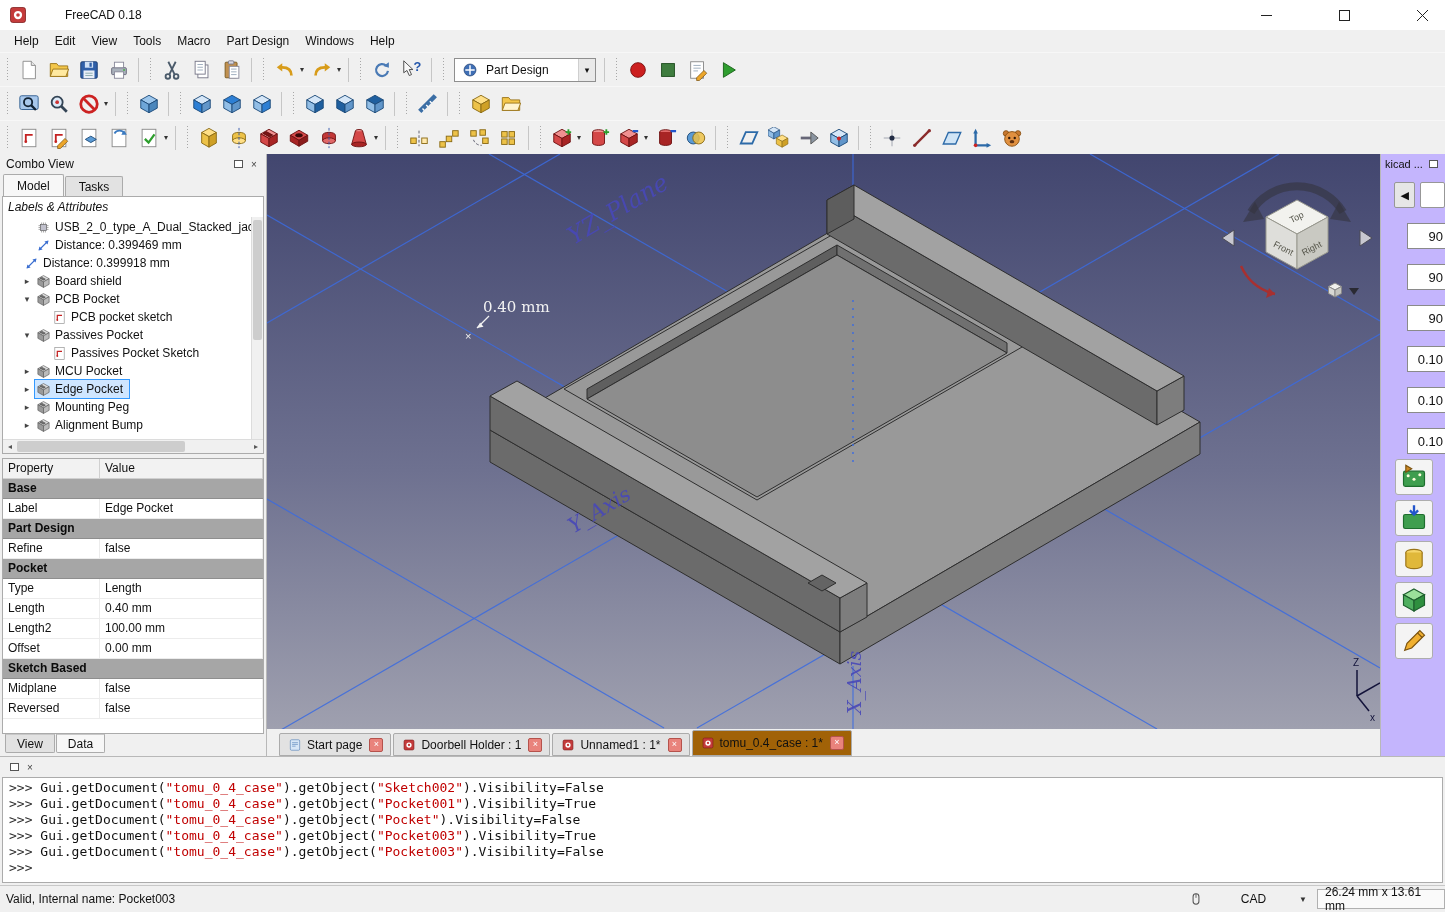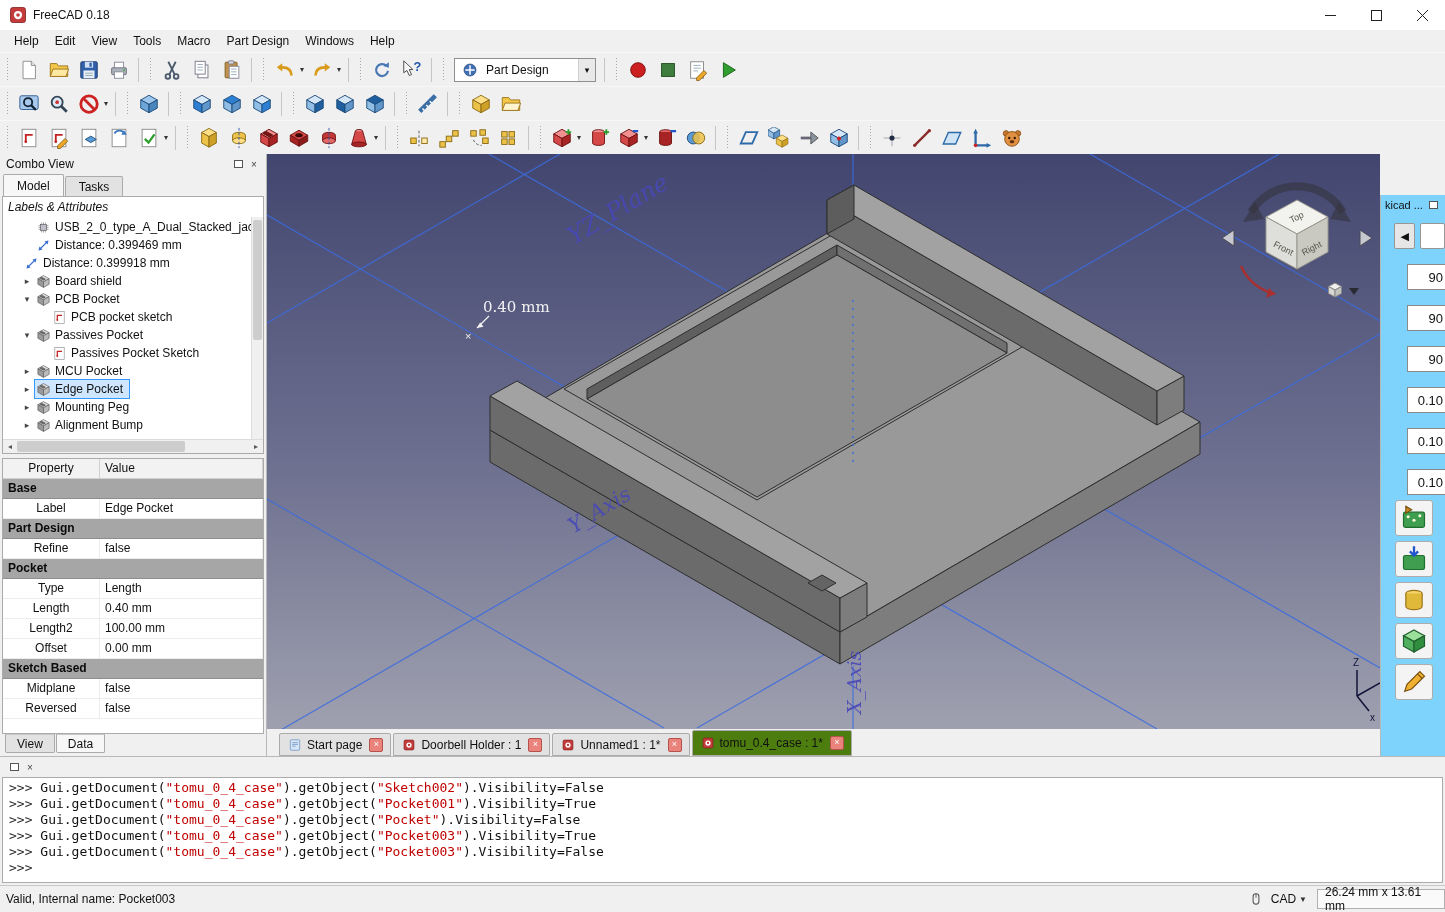--- a/index.html
+++ b/index.html
@@ -2,21 +2,21 @@
 <html><head>
 <meta charset="utf-8">
 <style>
 *{margin:0;padding:0;box-sizing:border-box;}
 html,body{width:1445px;height:912px;overflow:hidden;}
 body{font-family:"Liberation Sans","DejaVu Sans",sans-serif;font-size:12px;color:#111;background:#f0f0f0;}
 #app{width:1445px;height:912px;display:flex;flex-direction:column;background:#f0f0f0;outline:1px solid #8f8f8f;}
 .icon{display:inline-flex;align-items:center;justify-content:center;width:22px;height:22px;flex:none;}
 .icon svg{display:block;}
 
-.titlebar{height:30px;background:#fff;display:flex;align-items:center;flex:none;}
+.titlebar{height:30px;background:#fff;display:flex;align-items:center;flex:none;gap:32px;}
 .titlebar .app-icon{width:18px;height:18px;margin:0 6px 0 9px;}
 .titlebar .app-icon svg{width:18px;height:18px;}
 .win-btn{width:46px;height:30px;display:flex;align-items:center;justify-content:center;color:#222;}
 
 .menubar{height:22px;background:#f0f0f0;display:flex;align-items:center;padding-left:6px;flex:none;}
 .menu-item{padding:3px 8px;cursor:default;}
 
 #toolbars{flex:none;}
 .toolbar-row{height:34px;background:#f0f0f0;display:flex;align-items:center;border-top:1px solid #f7f7f7;}
 .tb-grip{width:5px;height:24px;margin:0 4px 0 5px;background:repeating-linear-gradient(to bottom,#a8a8a8 0 1px,transparent 1px 3px);background-size:1px 100%;background-repeat:no-repeat;background-position:2px 0;flex:none;}
@@ -50,58 +50,58 @@
 .tree-vscroll{position:absolute;right:0;top:20px;bottom:14px;width:12px;background:#f0f0f0;border-left:1px solid #dcdcdc;}
 .tree-vthumb{position:absolute;left:1px;right:1px;top:3px;height:120px;background:#cdcdcd;border-radius:2px;}
 .tree-hscroll{height:14px;flex:none;background:#f0f0f0;border-top:1px solid #dcdcdc;display:flex;align-items:center;}
 .hs-btn{width:14px;height:13px;font-size:8px;display:flex;align-items:center;justify-content:center;color:#555;flex:none;}
 .hs-track{flex:1;position:relative;height:13px;}
 .hs-thumb{position:absolute;left:0;top:1px;bottom:1px;width:168px;background:#cdcdcd;border-radius:2px;}
 
 .props{flex:1;margin:4px 2px 0;border:1px solid #ababab;background:#fff;display:flex;flex-direction:column;overflow:hidden;}
 .props-head{display:flex;height:20px;background:#f2f2f2;border-bottom:1px solid #d0d0d0;flex:none;}
 .props-head .cell{padding:2px 5px;border-right:1px solid #d0d0d0;}
-.pcol{width:97px;flex:none;text-align:center;}
+.pcol{width:97px;flex:none;}
 .vcol{flex:1;}
 .prop-row{display:flex;height:20px;border-bottom:1px solid #ececec;}
 .prop-row .cell{padding:2px 5px;border-right:1px solid #ececec;white-space:nowrap;overflow:hidden;}
 .prop-group{height:20px;background:#a6a6a6;color:#0a0a0a;font-weight:bold;padding:2px 5px;border-bottom:1px solid #8e8e8e;}
 .cv-bottom-tabs{height:22px;display:flex;padding-left:5px;align-items:flex-start;flex:none;}
 .cvb-tab{height:19px;padding:0 11px;border:1px solid #ababab;border-top:1px solid #c8c8c8;background:#e2e2e2;display:flex;align-items:center;border-radius:0 0 2px 2px;margin-right:1px;}
 .cvb-tab.active{background:#f7f7f7;}
 
 .center{flex:1;display:flex;flex-direction:column;min-width:0;}
 .viewport{flex:1;position:relative;min-height:0;overflow:hidden;}
 .viewport svg.vp{position:absolute;left:0;top:0;}
 .doc-tabs{height:27px;flex:none;background:#f0f0f0;display:flex;align-items:flex-end;padding-left:12px;}
 .doc-tab{height:23px;display:flex;align-items:center;padding:0 7px;border:1px solid #ababab;background:#e2e2e2;margin-right:2px;border-radius:2px 2px 0 0;white-space:nowrap;}
-.doc-tab.active{background:#4d7c0f;height:26px;}
+.doc-tab.active{background:#a16207;height:26px;}
 .doc-tab .icon{width:16px;height:16px;margin-right:4px;}
 .doc-tab .icon svg{width:14px;height:14px;}
 .doc-close{width:14px;height:14px;margin-left:7px;background:#e9837c;border:1px solid #b5524c;color:#fff;font-size:9px;line-height:11px;text-align:center;border-radius:2px;}
 
-.rightp{width:65px;flex:none;background:#7dd3fc;border-left:1px solid #b8b8b8;display:flex;flex-direction:column;overflow:hidden;margin-top:41px;}
+.rightp{width:65px;flex:none;background:#c4b5fd;border-left:1px solid #b8b8b8;display:flex;flex-direction:column;overflow:hidden;}
 .rightp .panel-header{padding-left:4px;font-size:11px;}
 .rp-body{flex:1;position:relative;}
 .rp-nav{display:flex;margin:8px 0 0 13px;}
 .rp-nav-btn{width:24px;height:26px;background:#e6e6e6;border:1px solid #979797;display:flex;align-items:center;justify-content:center;font-size:11px;border-radius:2px;}
 .rp-nav-btn.partial{width:28px;background:#fff;margin-left:5px;}
 .rp-field{width:40px;height:26px;margin:15px 0 0 26px;background:#fff;border:1px solid #8a8a8a;display:flex;align-items:center;justify-content:flex-end;padding-right:3px;font-size:13px;}
 .rp-btn{width:38px;height:36px;margin:5px 0 0 14px;border:1px solid #adadad;background:#f4f4f4;border-radius:3px;display:flex;align-items:center;justify-content:center;}
 .rp-btn .icon, .rp-btn svg{width:28px;height:28px;}
 
 .pycon{height:129px;flex:none;display:flex;flex-direction:column;border-top:1px solid #b8b8b8;background:#f0f0f0;}
 .pycon-body{flex:1;background:#fff;border:1px solid #ababab;margin:0 2px 2px;overflow:hidden;font-family:"DejaVu Sans Mono","Liberation Mono",monospace;font-size:13px;padding:2px 6px;}
 .py-line{height:16px;white-space:pre;}
 .py-prompt{color:#303030;}
 .py-str{color:#c00000;}
 
 .statusbar{height:27px;flex:none;display:flex;align-items:center;background:#f0f0f0;border-top:1px solid #c8c8c8;padding:0 0 0 6px;}
 .sb-msg{flex:1;}
-.sb-nav{display:flex;align-items:center;margin-right:10px;}
+.sb-nav{display:flex;align-items:center;margin-right:10px;gap:30px;}
 .sb-nav .icon svg{width:14px;height:14px;}
 .sb-nav .lbl{margin:0 3px 0 4px;}
 .sb-dd{font-size:8px;color:#333;}
 .sb-dims{width:128px;height:20px;border:1px solid #b0b0b0;background:#fafafa;display:flex;align-items:center;padding-left:7px;}
 </style>
 </head>
 <body>
 
 <div id="app">
 

